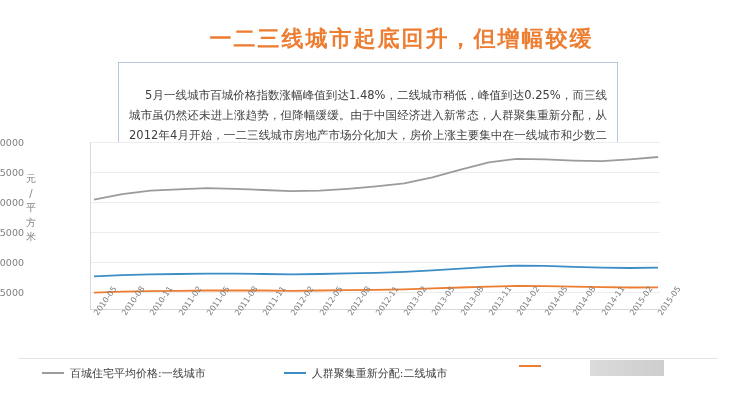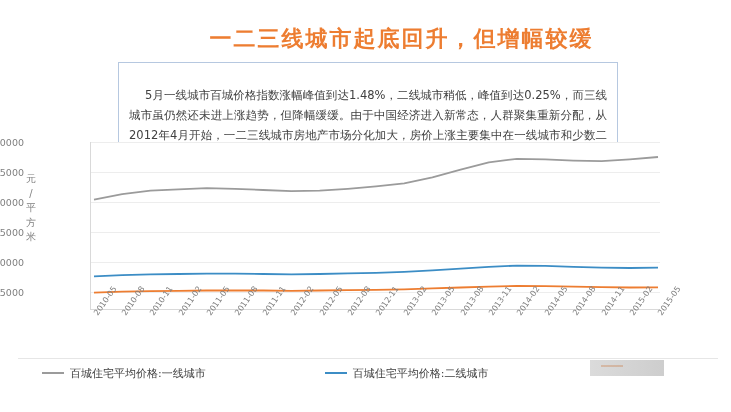--- a/index.html
+++ b/index.html
@@ -128,21 +128,20 @@
     left: 18px;
     top: 358px;
     width: 700px;
     height: 24px;
     border-top: 1px solid #e6e6e6;
     padding-top: 7px;
     box-sizing: border-box;
     display: flex;
     justify-content: flex-start;
     align-items: flex-start;
-    gap: 41px;
   }
   .legend-item {
     display: flex;
     align-items: center;
     font-family: "DejaVu Sans", sans-serif;
     font-size: 11px;
     color: #404040;
     white-space: nowrap;
   }
   .legend-swatch {
@@ -235,21 +234,21 @@
       </div>
   </div>
 
   <div id="legend">
     <div class="legend-item" id="legend-1">
       <span class="legend-swatch" id="sw1" style="border-top-color: rgb(155, 155, 155);"></span>
       <span>百城住宅平均价格:一线城市</span>
     </div>
     <div class="legend-item" id="legend-2">
       <span class="legend-swatch" id="sw2" style="border-top-color: rgb(60, 141, 197);"></span>
-      <span>百城住宅平均价格:二线城市</span>
+      <span>人群聚集重新分配:二线城市</span>
     </div>
     <div class="legend-item" id="legend-3">
       <span class="legend-swatch" id="sw3" style="border-top-color: rgb(237, 125, 49);"></span>
     </div>
   </div>
 
   <div id="watermark"></div>
 </div>
 
 </body></html>

